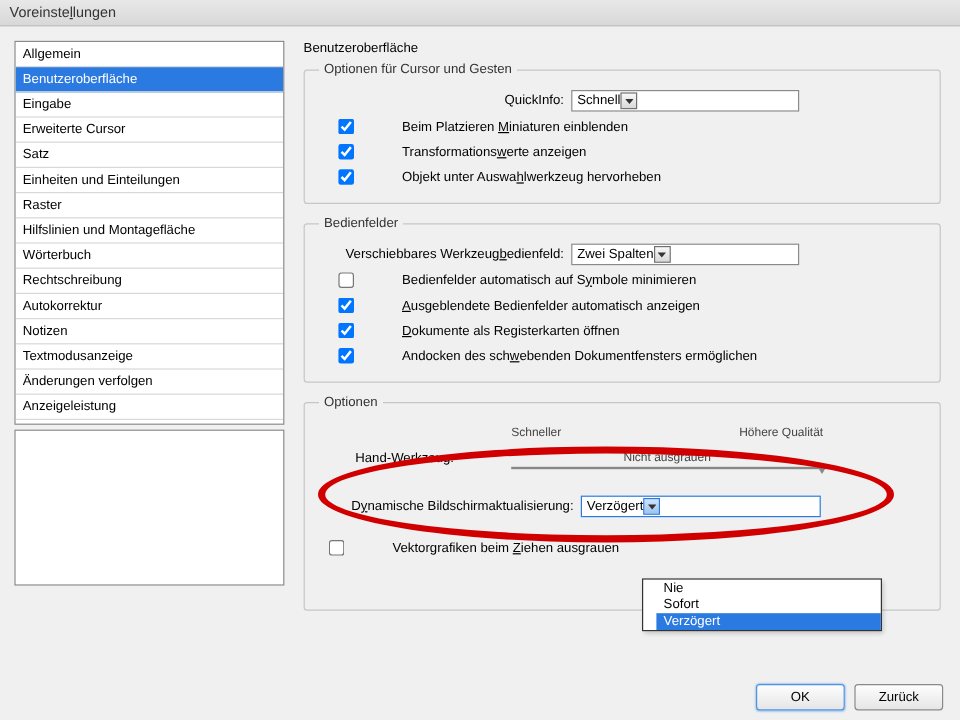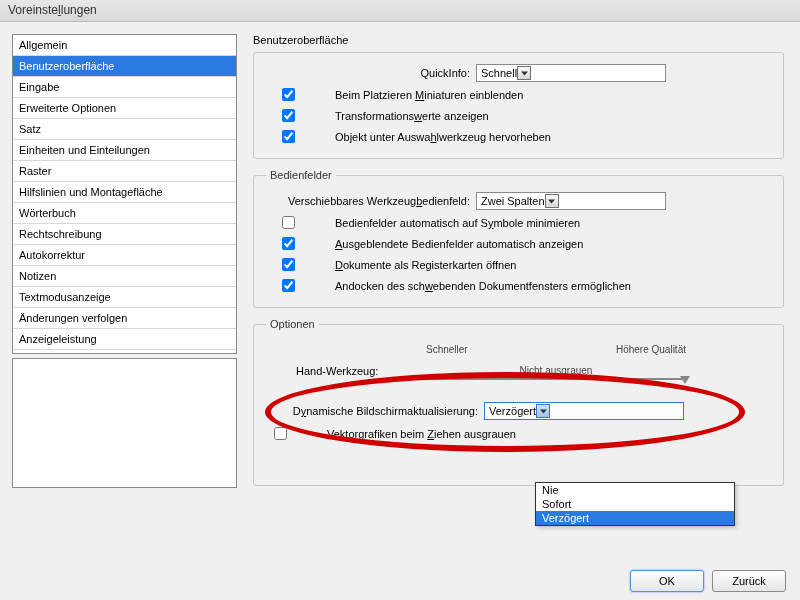--- a/index.html
+++ b/index.html
@@ -157,20 +157,21 @@
   }
   .dd-open {
     position: absolute;
     border: 1px solid #333;
     background: #fff;
     left: 290px;
     top: 460px;
     width: 200px;
     box-shadow: 2px 2px 4px rgba(0,0,0,.2);
     z-index: 10;
+    padding-left: 11px;
   }
   .dd-open .opt {
     padding: 1px 6px;
     font-size: 11px;
   }
   .dd-open .opt.sel {
     background: #2a7ae2;
     color: #fff;
   }
   .footer {
@@ -202,41 +203,42 @@
 <div class="titlebar">
   <span>Voreinste<u>l</u>lungen</span>
 </div>
 
 <div class="main">
   <div class="sidebar">
     <div class="listbox" id="sidebar-list">
         <div class="listitem">Allgemein</div>
         <div class="listitem selected">Benutzeroberfläche</div>
         <div class="listitem">Eingabe</div>
-        <div class="listitem">Erweiterte Optionen</div>
+        <div class="listitem">Erweiterte Cursor</div>
         <div class="listitem">Satz</div>
         <div class="listitem">Einheiten und Einteilungen</div>
         <div class="listitem">Raster</div>
         <div class="listitem">Hilfslinien und Montagefläche</div>
         <div class="listitem">Wörterbuch</div>
         <div class="listitem">Rechtschreibung</div>
         <div class="listitem">Autokorrektur</div>
         <div class="listitem">Notizen</div>
         <div class="listitem">Textmodusanzeige</div>
         <div class="listitem">Änderungen verfolgen</div>
         <div class="listitem">Anzeigeleistung</div>
         <div class="listitem">Schwarzdarstellung</div>
       </div>
     <div class="preview"></div>
   </div>
 
   <div class="content">
     <div class="page-title">Benutzeroberfläche</div>
 
     <fieldset>
+      <legend>Optionen für Cursor und Gesten</legend>
       <div class="row">
         <label class="lead" style="width:210px">QuickInfo:</label>
         <div class="dropdown" style="width:190px">
           <span>Schnell</span>
           <span class="arrow">
               <svg viewBox="0 0 10 6">
                 <path d="M0 0 L5 6 L10 0 Z" fill="#333"></path>
               </svg>
             </span>
         </div>
@@ -310,21 +312,21 @@
         <label class="lead" style="width:218px">D<u>y</u>namische Bildschirmaktualisierung:</label>
         <div class="dropdown" style="width:200px;border:1px solid #2a7ae2">
           <span>Verzögert</span>
           <span class="arrow" style="background:linear-gradient(#cfe4fb,#9cc3ee);border-color:#2a7ae2">
               <svg viewBox="0 0 10 6">
                 <path d="M0 0 L5 6 L10 0 Z" fill="#333"></path>
               </svg>
             </span>
         </div>
       </div>
-      <div class="chk" style="margin-left:4px;margin-top:4px">
+      <div class="chk" style="margin-left:4px;margin-top:16px">
           <input type="checkbox" style="">
           <span>Vektorgrafiken beim <u>Z</u>iehen ausgrauen</span>
         </div>
     </fieldset>
 
     <div class="ellipse"></div>
 
     <div class="dd-open" id="dyn-open">
         <div class="opt">Nie</div>
         <div class="opt">Sofort</div>

